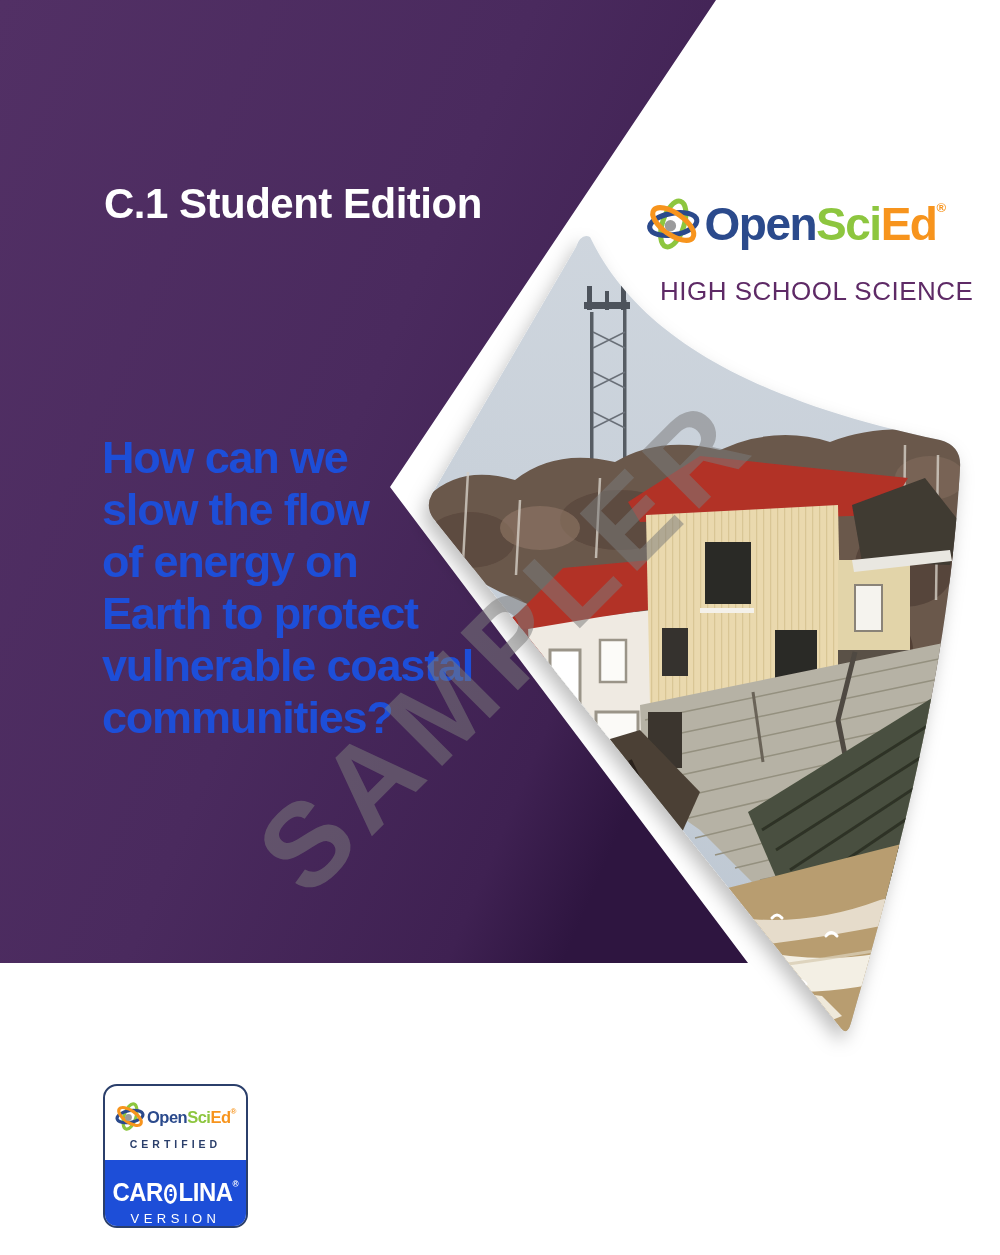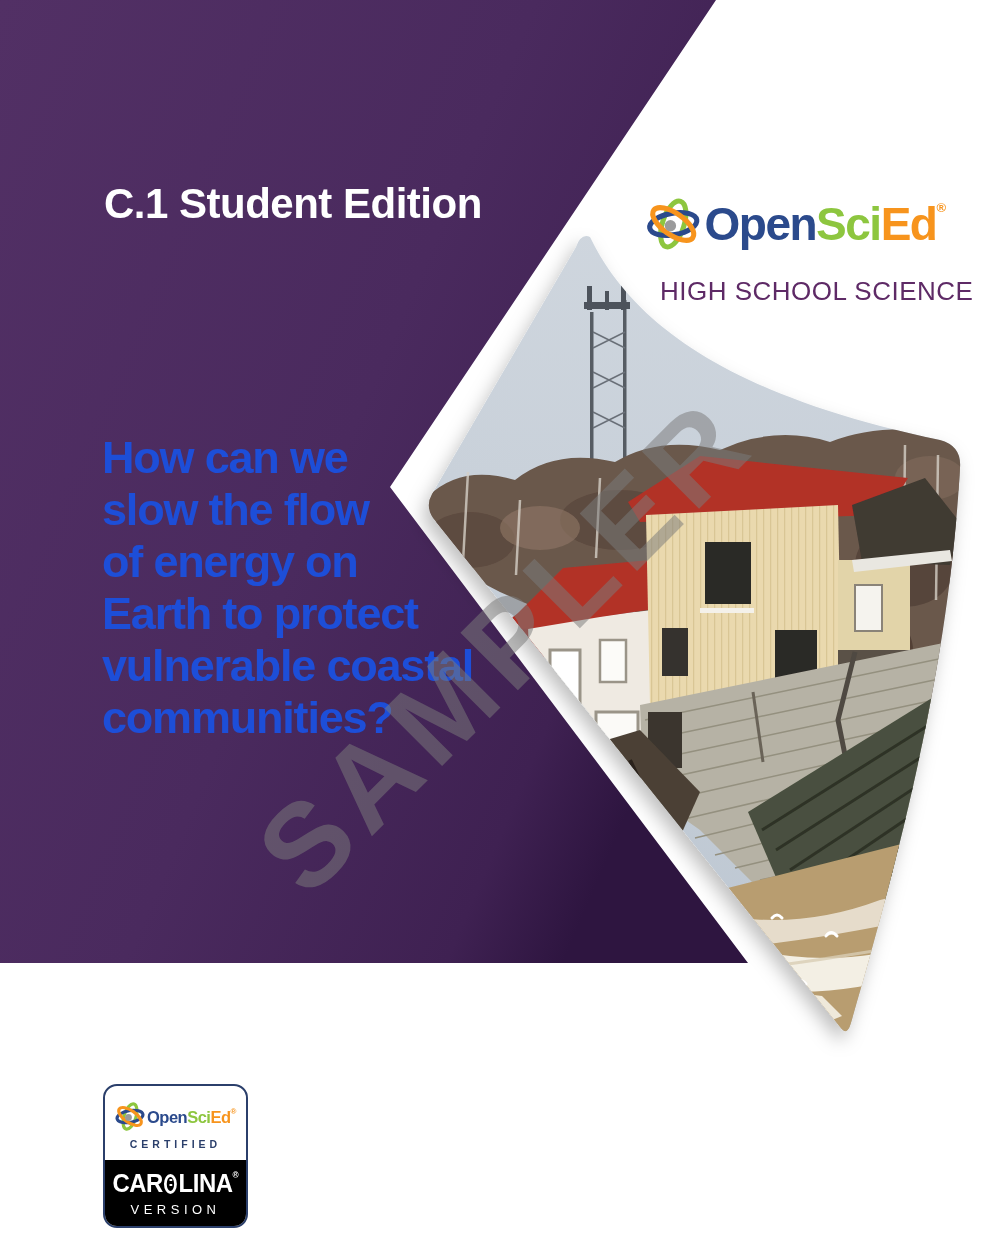--- a/index.html
+++ b/index.html
@@ -45,21 +45,21 @@
     overflow:hidden;box-sizing:border-box;display:flex;flex-direction:column;
   }
   .badge-top{height:70px;display:flex;flex-direction:column;align-items:center;justify-content:center;padding-top:4px;}
   .badge-logo-row{display:flex;align-items:center;}
   .badge-wordmark{font-size:16.5px;font-weight:700;letter-spacing:-0.5px;margin-left:2px;}
   .badge-wordmark .open{color:#2b4a8c;}
   .badge-wordmark .sci{color:#8dc63f;}
   .badge-wordmark .ed{color:#f7941d;}
   .badge-wordmark sup{font-size:8px;color:#f7941d;vertical-align:9px;}
   .certified{margin-top:5px;color:#2b3f6b;font-size:10.5px;font-weight:600;letter-spacing:4px;}
-  .badge-bottom{flex:1;background:#000000;display:flex;flex-direction:column;align-items:center;justify-content:center;}
+  .badge-bottom{flex:1;background:#1d4ed8;display:flex;flex-direction:column;align-items:center;justify-content:flex-end;}
   .carolina{color:#fff;font-size:26px;font-weight:700;letter-spacing:-0.5px;transform:scaleX(0.92);white-space:nowrap;line-height:1;}
   .carolina sup{font-size:9px;vertical-align:14px;}
   .car-o{display:inline-block;width:14px;height:20px;border:3px solid #fff;border-radius:50%;margin:0 1.5px;vertical-align:-2.5px;position:relative;box-sizing:border-box;}
   .car-o i{position:absolute;left:50%;top:2px;bottom:2px;width:2.5px;margin-left:-1.25px;
     background:repeating-linear-gradient(#fff 0 2.5px,transparent 2.5px 5px);}
   .version{margin-top:6px;color:#fff;font-size:13px;font-weight:500;letter-spacing:4.5px;}
 </style>
 </head>
 <body>
 

